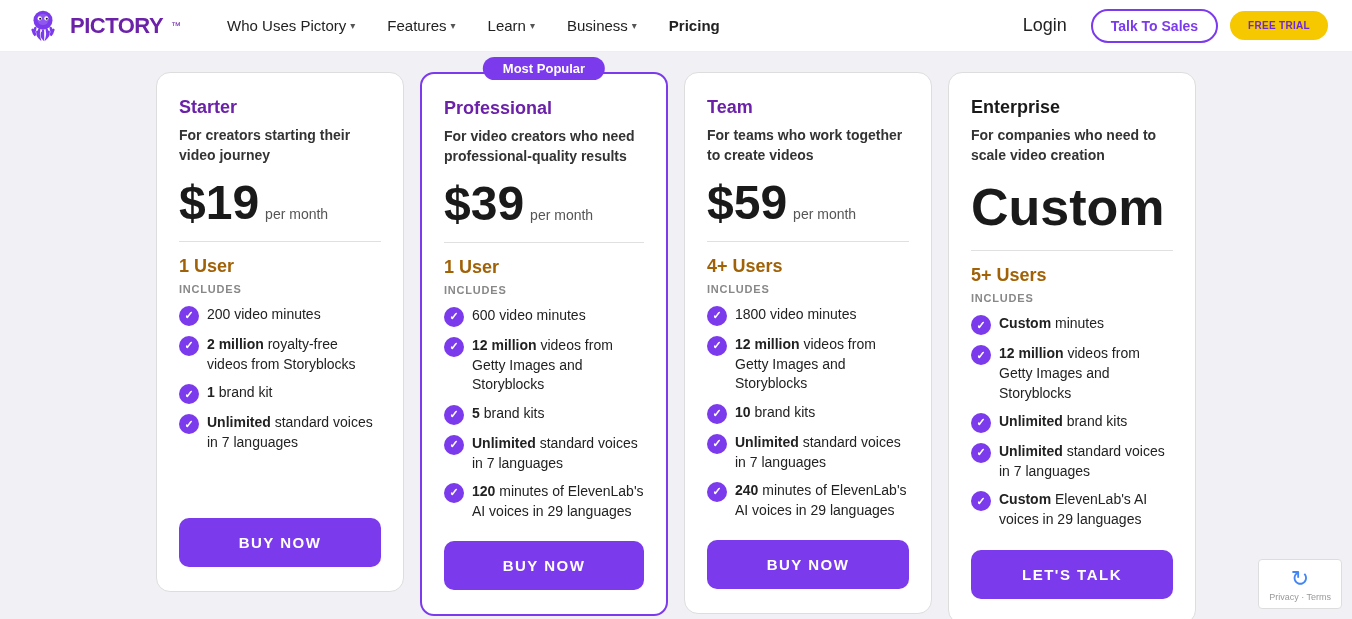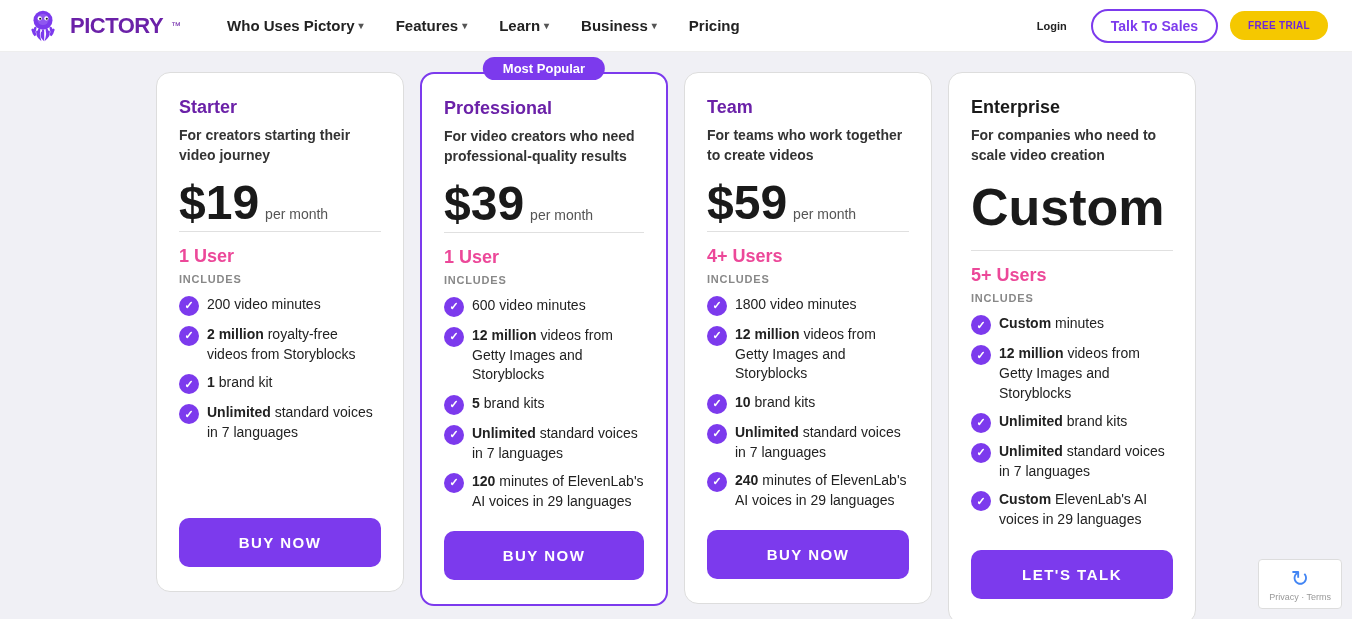--- a/index.html
+++ b/index.html
@@ -52,38 +52,36 @@
     .nav-item {
       display: flex;
       align-items: center;
       gap: 4px;
       padding: 6px 14px;
       font-size: 15px;
       color: #222;
       cursor: pointer;
       border-radius: 6px;
       white-space: nowrap;
-      font-weight: bold;
     }
     .nav-item .chevron {
       font-size: 10px;
       color: #555;
     }
     .nav-item.active { font-weight: 600; }
     .nav-right {
       display: flex;
       align-items: center;
       gap: 12px;
     }
     .nav-login {
-      font-size: 11px;
+      font-size: 18px;
       color: #222;
       cursor: pointer;
       padding: 6px 12px;
-      font-weight: bold;
     }
     .btn-talk {
       border: 2px solid #7c3aed;
       background: transparent;
       color: #7c3aed;
       font-size: 14px;
       font-weight: 600;
       padding: 7px 18px;
       border-radius: 22px;
       cursor: pointer;
@@ -150,21 +148,21 @@
       font-size: 14px;
       color: #333;
       font-weight: 700;
       margin-bottom: 14px;
       line-height: 1.4;
     }
     .plan-price-row {
       display: flex;
       align-items: baseline;
       gap: 6px;
-      margin-bottom: 4px;
+      margin-bottom: 14px;
     }
     .plan-price-amount {
       font-size: 48px;
       font-weight: 800;
       color: #1a1a1a;
       line-height: 1;
     }
     .plan-price-period {
       font-size: 14px;
       color: #555;
@@ -177,21 +175,21 @@
       margin-bottom: 14px;
     }
     .plan-divider {
       border: none;
       border-top: 1.5px solid #e0e0e0;
       margin-bottom: 14px;
     }
     .plan-users {
       font-size: 18px;
       font-weight: 700;
-      color: #ec4899;
+      color: #a16207;
       margin-bottom: 6px;
     }
     .includes-label {
       font-size: 11px;
       font-weight: 700;
       color: #888;
       letter-spacing: 0.8px;
       text-transform: uppercase;
       margin-bottom: 10px;
     }

